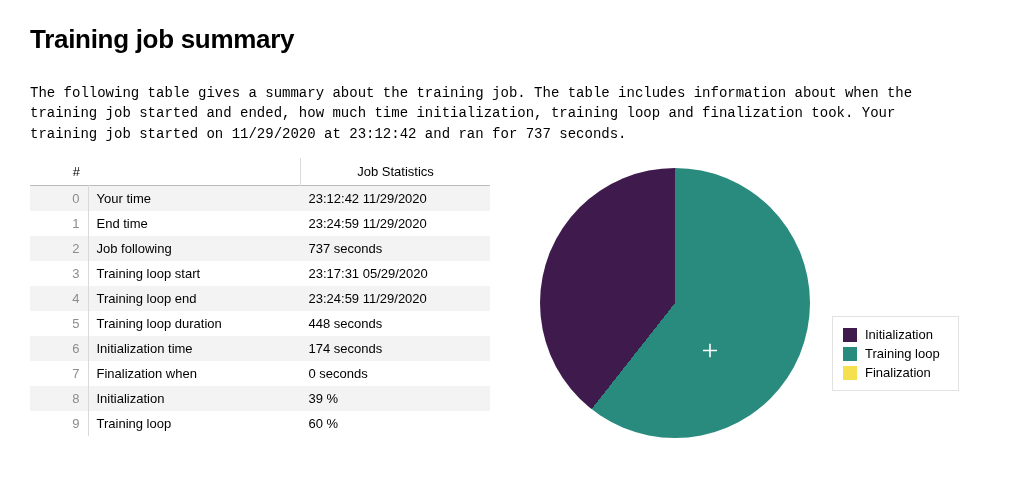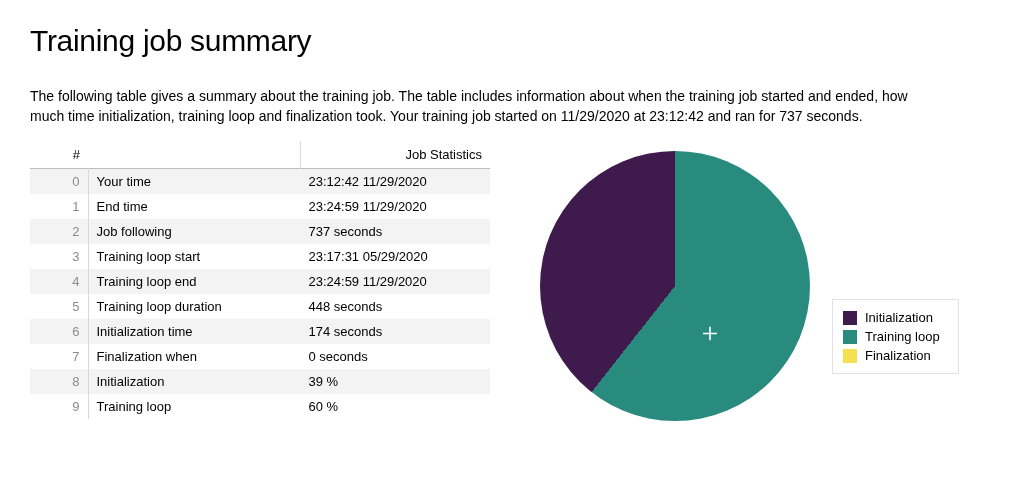--- a/index.html
+++ b/index.html
@@ -8,30 +8,31 @@
     width: 1028px;
     background: #fff;
     font-family: -apple-system, BlinkMacSystemFont, "Segoe UI", Helvetica, Arial, sans-serif;
     color: #000;
   }
   .page {
     padding: 24px 30px 20px 30px;
     box-sizing: border-box;
   }
   h1.title {
-    font-size: 30px;
-    font-weight: 400;
+    font-size: 26px;
+    font-weight: 700;
     margin: 0 0 28px 0;
     letter-spacing: -0.3px;
   }
   p.desc {
     font-size: 14px;
     line-height: 1.45;
     max-width: 910px;
     margin: 0 0 14px 0;
+    font-family: Liberation Mono, monospace;
   }
   .content-row {
     display: flex;
     align-items: flex-start;
   }
   .left-col { flex: 0 0 460px; }
   .right-col {
     flex: 1;
     position: relative;
     display: flex;
@@ -40,21 +41,21 @@
   }
   
   table.stats {
     border-collapse: collapse;
     font-size: 13px;
     table-layout: fixed;
     width: 460px;
   }
   table.stats th {
     font-weight: 400;
-    text-align: right;
+    text-align: center;
     padding: 6px 8px;
   }
   table.stats th.idx-col { width: 42px; text-align: right; }
   table.stats th.name-col { width: 196px; border-right: 1px solid #d9d9d9; }
   table.stats th.val-col  { }
   table.stats thead tr { border-bottom: 1px solid #bbb; }
   table.stats td {
     padding: 5px 8px;
     vertical-align: middle;
   }

